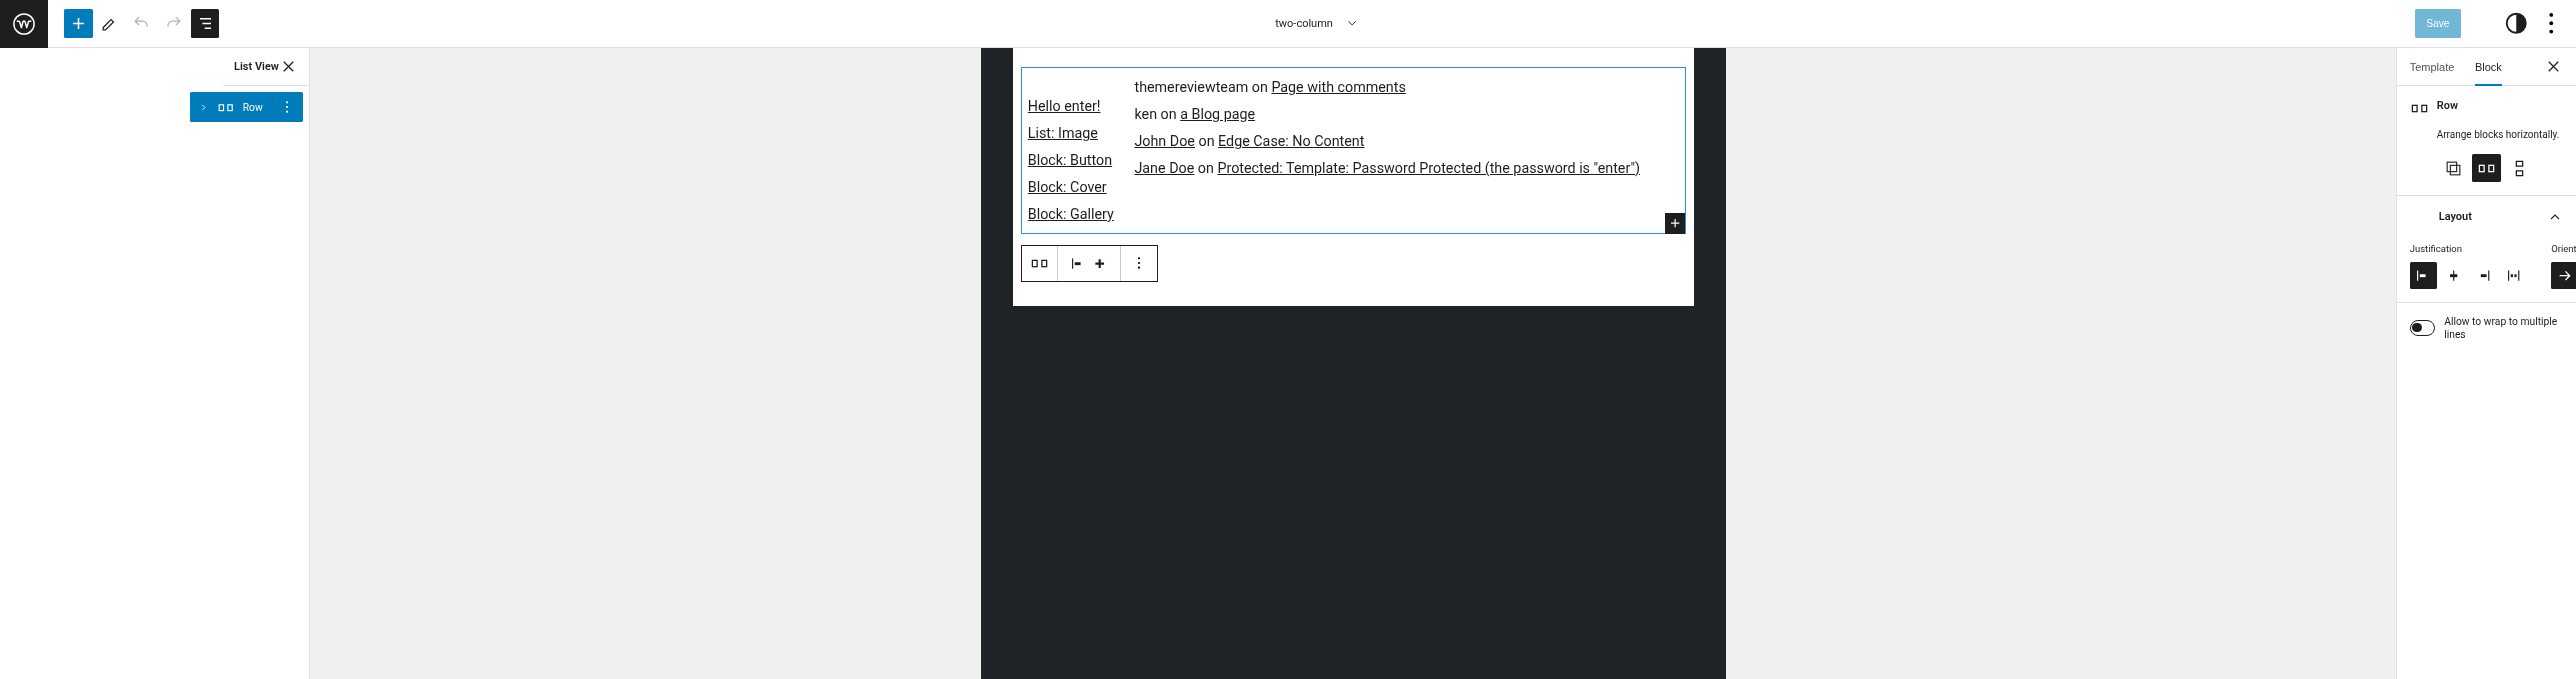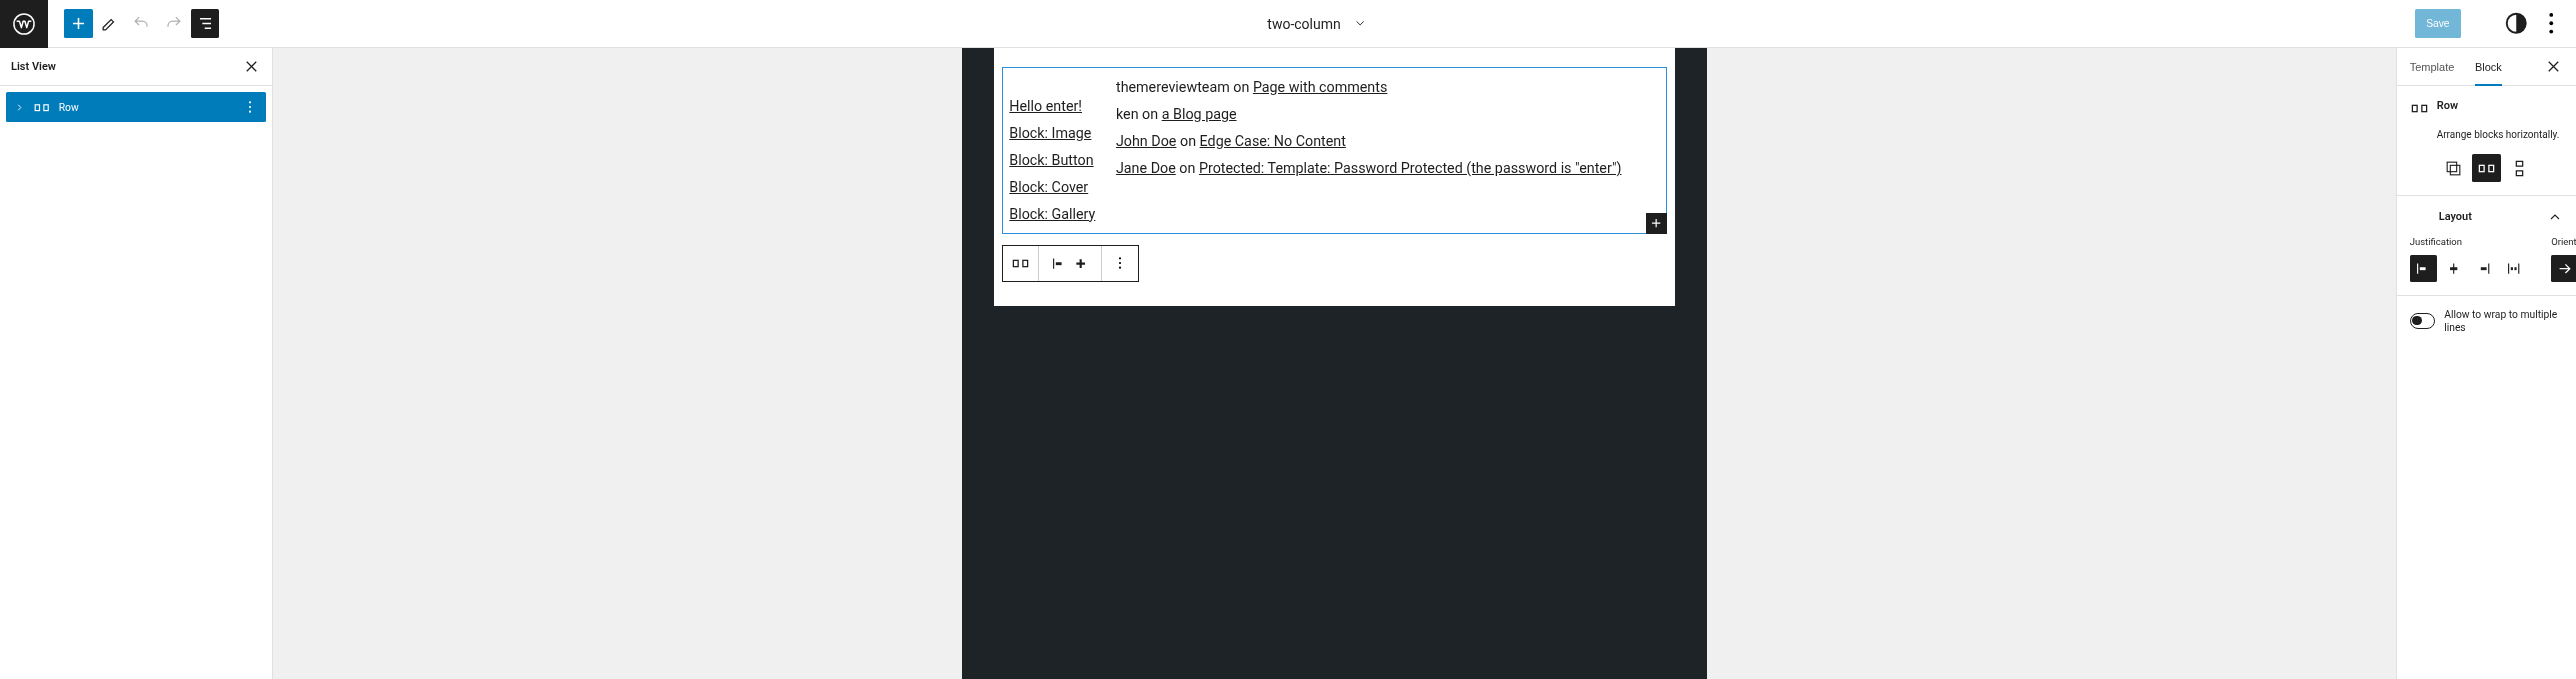--- a/index.html
+++ b/index.html
@@ -9,31 +9,31 @@
   
   .topbar { height: 48px; display: flex; align-items: center; border-bottom: 0.8px solid #e0e0e0; background: #fff; }
   .wp-logo { width: 48px; height: 48px; background: #1e1e1e; display: flex; align-items: center; justify-content: center; }
   .wp-logo svg { width: 22px; height: 22px; fill: #fff; }
   .tb-group-left { display: flex; align-items: center; gap: 3.2px; padding-left: 16px; }
   .btn { width: 28.5px; height: 28.5px; display: flex; align-items: center; justify-content: center; border: none; background: transparent; border-radius: 1.6px; cursor: pointer; }
   .btn-accent { background: #007cba; color: #fff; }
   .btn-dark { background: #1e1e1e; color: #fff; }
   .btn svg { width: 19px; height: 19px; }
   .btn-disabled { opacity: 0.35; cursor: default; }
-  .tb-center { flex: 1; display: flex; justify-content: center; align-items: center; gap: 12px; font-size: 14px; }
+  .tb-center { flex: 1; display: flex; justify-content: center; align-items: center; gap: 12px; font-size: 11px; }
   .tb-center .chev { width: 14.3px; height: 14.3px; }
   .tb-right { display: flex; align-items: center; gap: 6.3px; padding-right: 11px; }
   .save-btn { background: #007cba; color: #fff; height: 28.5px; padding: 0 11px; border: none; border-radius: 1.6px; font-size: 10.3px; opacity: 0.55; }
   .icon-btn { width: 28.5px; height: 28.5px; display: flex; align-items: center; justify-content: center; border: none; background: transparent; border-radius: 1.6px; }
 
   
   .main { flex: 1; display: flex; min-height: 0; }
 
   
-  .listview { width: 273px; border-right: 0.8px solid #e0e0e0; display: flex; flex-direction: column; }
+  .listview { width: 310px; border-right: 0.8px solid #e0e0e0; display: flex; flex-direction: column; align-items: flex-end; }
   .lv-header { height: 38px; display: flex; align-items: center; justify-content: space-between; padding: 0 11px; border-bottom: 0.8px solid #e0e0e0; font-weight: 600; font-size: 11px; }
   .lv-close { width: 19px; height: 19px; display:flex; align-items:center; justify-content:center; background:none; border:none; }
   .lv-body { padding: 6.3px; }
   .lv-row { height: 30px; background: #007cba; color: #fff; border-radius: 1.6px; display: flex; align-items: center; padding: 0 8px; gap: 8px; font-size: 10.3px; }
   .lv-row .chev-right { width: 11px; height: 11px; }
   .lv-row .row-icon { width: 17.4px; height: 17.4px; }
   .lv-row .spacer { flex: 1; }
   .lv-row .more { width: 16px; height: 16px; }
 
   
@@ -61,21 +61,21 @@
   .sb-tabs .close { margin-left:auto; width:19px; height:19px; background:none; border:none; display:flex;align-items:center;justify-content:center; }
   .sb-section { padding: 12.7px; border-bottom: 0.8px solid #e0e0e0; }
   .sb-block-head { display:flex; gap:8px; align-items:flex-start; }
   .sb-block-head .icon { width:19px; height:19px; flex-shrink:0; }
   .sb-block-head .title { font-weight: 600; font-size: 11px; }
   .sb-block-head .desc { margin-top: 17px; font-size: 10px; color:#1e1e1e; }
   .layout-icons { display:flex; gap:4.8px; margin-top: 14.3px; justify-content:center; }
   .lay-btn { width:28.5px; height:28.5px; border:none; background:transparent; display:flex; align-items:center; justify-content:center; border-radius:1.6px; }
   .lay-btn.active { background:#1e1e1e; color:#fff; }
   .sb-panel-title { font-weight:600; font-size:11px; display:flex; justify-content:space-between; align-items:center;margin-left:29px; }
-  .sb-layout-controls { display:flex; gap:24px; margin-top:11px; }
+  .sb-layout-controls { display:flex; gap:24px; margin-top:18px; }
   .ctl-col { display:flex; flex-direction:column; gap:8px; }
   .ctl-label { font-size:9.5px; color:#1e1e1e; }
   .btn-row { display:flex; gap:3.2px; }
   .mini-btn { width:27px; height:27px; border:none; background:transparent; display:flex; align-items:center; justify-content:center; border-radius:1.6px; }
   .mini-btn.active { background:#1e1e1e; color:#fff; }
   .toggle-row { display:flex; align-items:center; gap:9.5px; padding:12.7px; }
   .toggle { width:28.5px; height:16px; border:1.2px solid #1e1e1e; border-radius:16px; position:relative; background:#fff; }
   .toggle::after { content:""; width:9.5px; height:9.5px; border-radius:50%; background:#1e1e1e; position:absolute; left:1.6px; top:1.6px; }
 
   svg { display:block; }
@@ -179,21 +179,21 @@
   </aside>
 
   <div class="canvas-wrap">
     <div class="canvas-frame">
       <div class="canvas-dark">
         <div class="canvas-page">
 
           <div class="selected-row">
             <div class="col" style="padding-top:19px;">
               <a class="link">Hello enter!</a>
-              <a class="link">Block: Image</a>
+              <a class="link">List: Image</a>
               <a class="link">Block: Button</a>
               <a class="link">Block: Cover</a>
               <a class="link">Block: Gallery</a>
             </div>
             <div class="col" id="comments-col">
                 <div><span>themereviewteam</span><span> on </span><a class="link">Page with comments</a></div>
                 <div><span>ken</span><span> on </span><a class="link">a Blog page</a></div>
                 <div><a class="link">John Doe</a><span> on </span><a class="link">Edge Case: No Content</a></div>
                 <div><a class="link">Jane Doe</a><span> on </span><a class="link">Protected: Template: Password Protected (the password is "enter")</a></div>
               </div>

